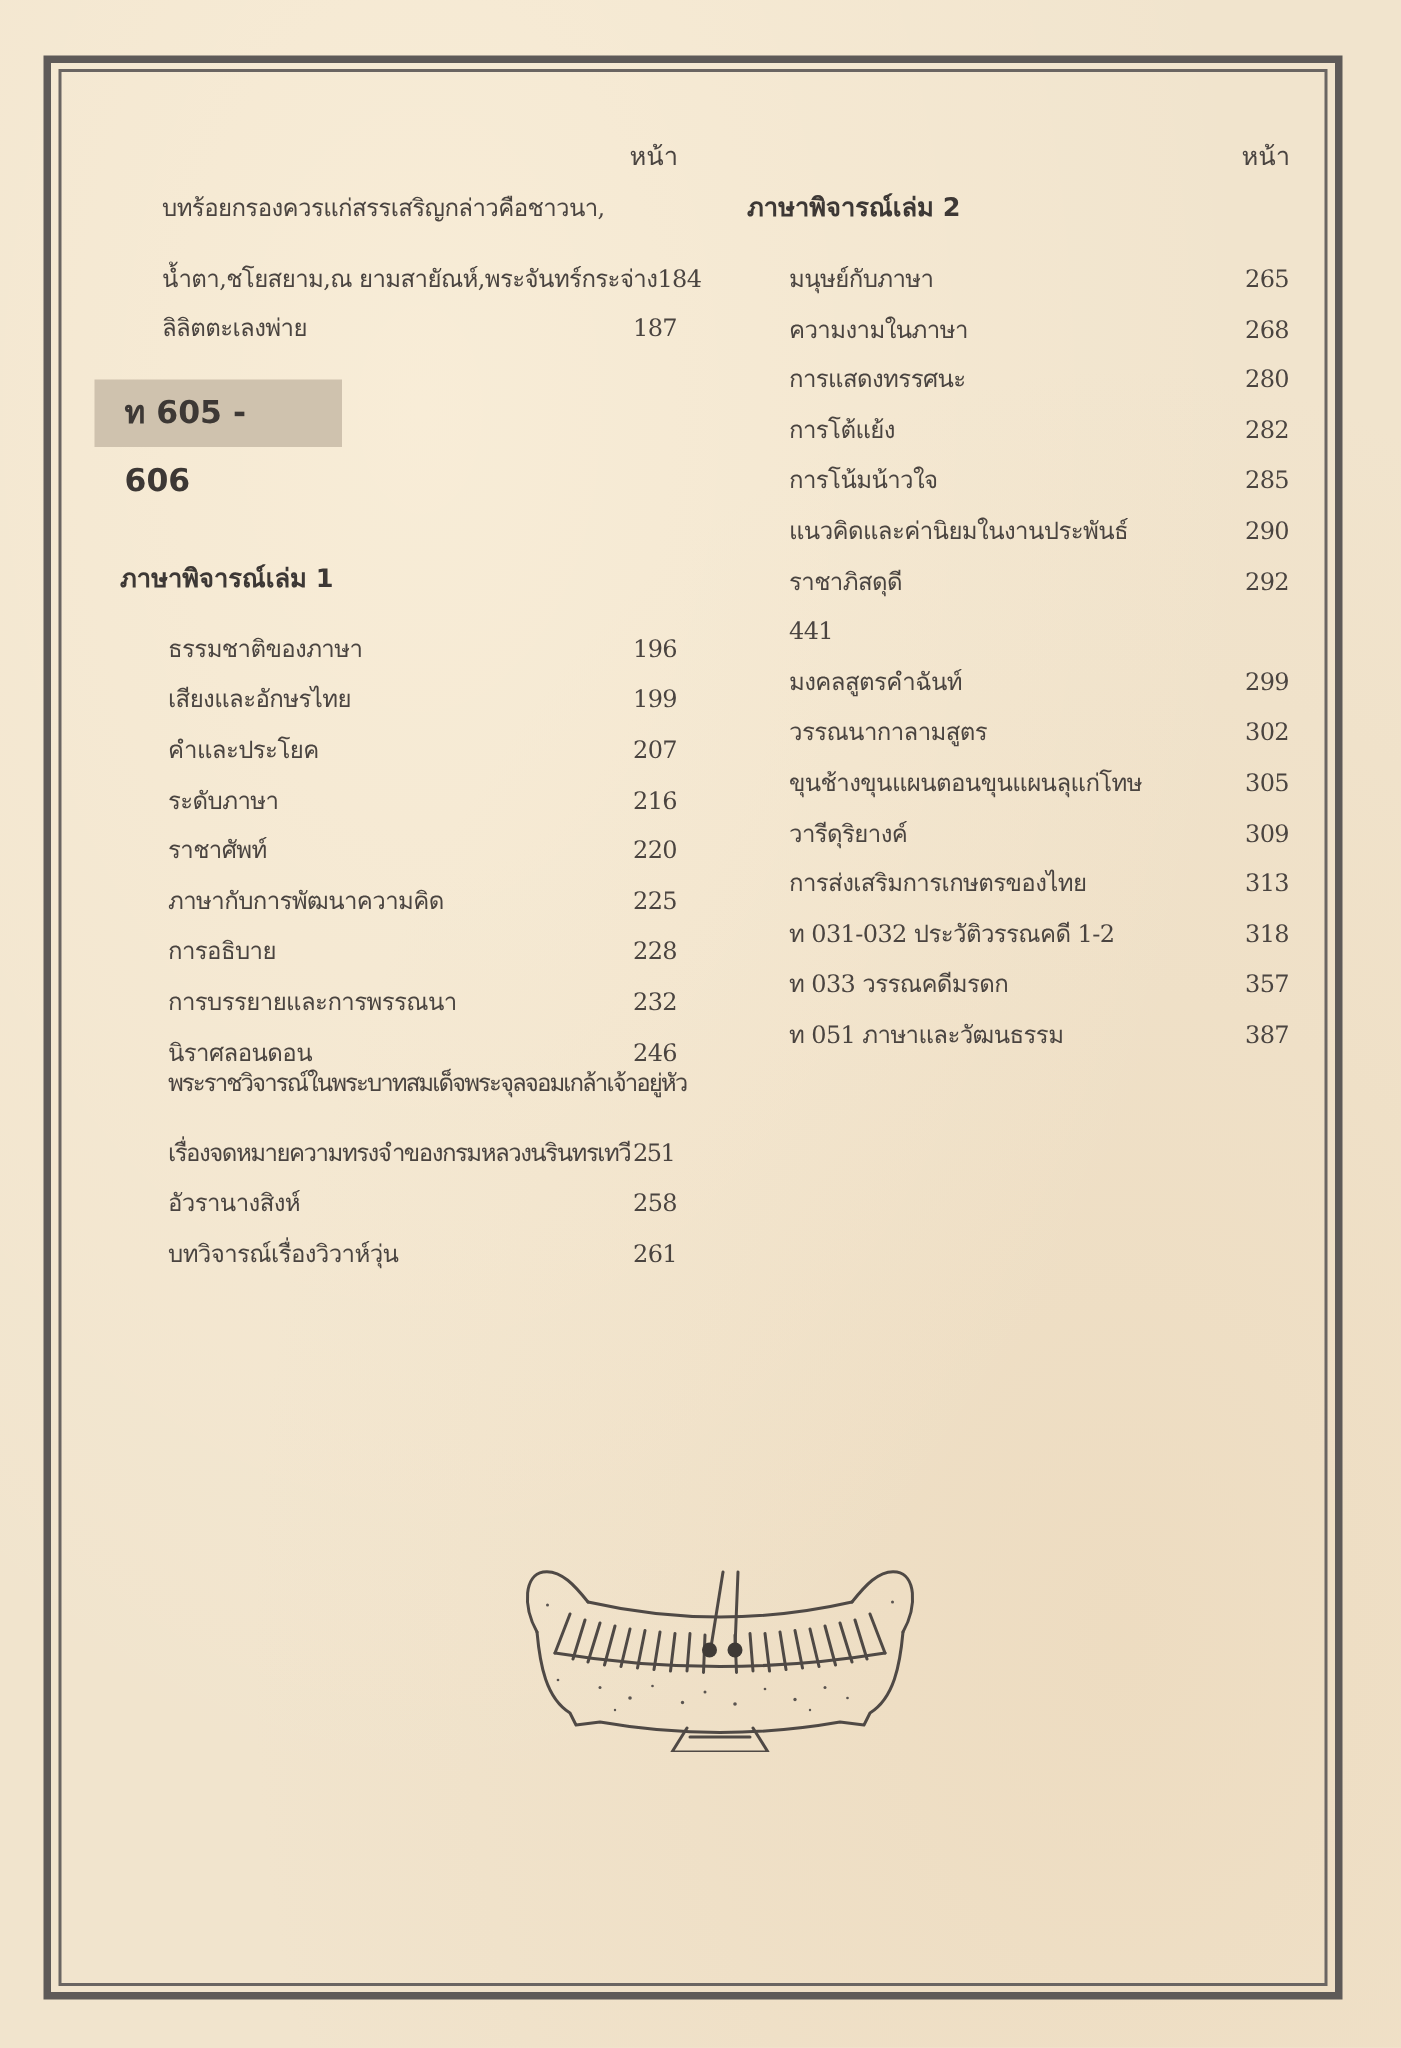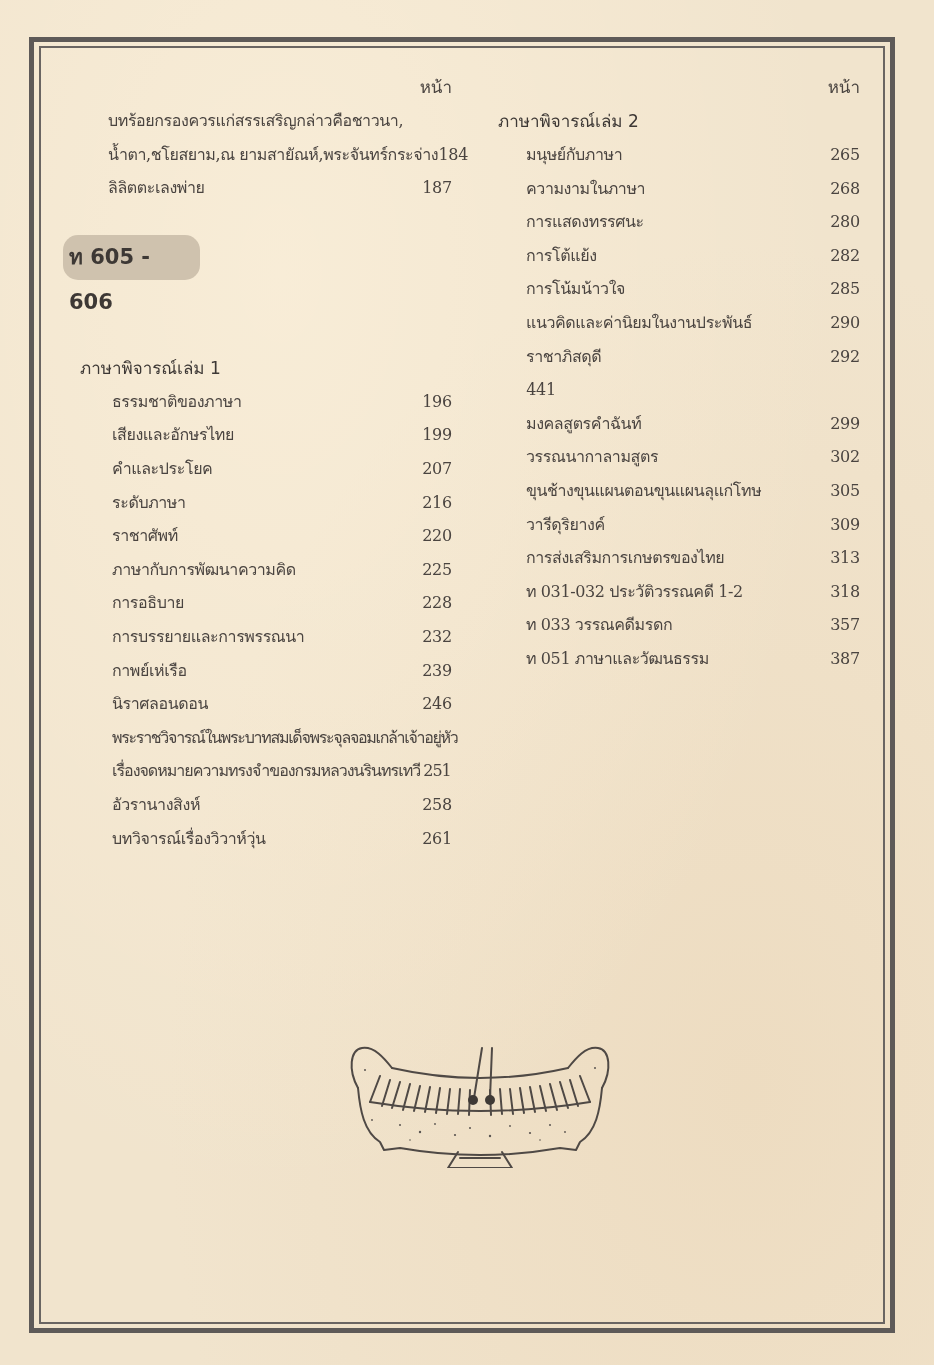--- a/index.html
+++ b/index.html
@@ -36,21 +36,21 @@
       position: absolute;
       left: 39px;
       top: 46px;
       width: 846px;
       height: 1278px;
       border: 2px solid #6a6562;
       box-sizing: border-box;
     }
     .col {
       position: absolute;
-      top: 70px;
+      top: 88px;
     }
     .col-left { left: 80px; width: 378px; }
     .col-right { left: 498px; width: 368px; }
 
     .page-header {
       text-align: right;
       font-size: 17px;
       height: 34px;
       line-height: 34px;
       padding-right: 6px;
@@ -59,44 +59,43 @@
       display: flex;
       justify-content: space-between;
       align-items: baseline;
       font-size: 16px;
       height: 33.6px;
       line-height: 33.6px;
       white-space: nowrap;
       letter-spacing: -0.4px;
     }
     .row .title { overflow: visible; }
-    .row .page { min-width: 30px; text-align: center; padding-right: 6px; }
+    .row .page { min-width: 30px; text-align: left; padding-right: 6px; margin-top: 13px; }
     .indent { padding-left: 32px; }
     .indent-sm { padding-left: 28px; }
     .section-heading {
       font-family: "DejaVu Sans", "Liberation Sans", sans-serif;
-      font-weight: normal;
+      font-weight: bold;
       font-size: 17px;
       height: 34px;
       line-height: 34px;
       color: #3d3835;
     }
     .course-badge {
       display: inline-block;
       background: #cfc2ae;
       font-family: "DejaVu Sans", "Liberation Sans", sans-serif;
       font-weight: bold;
       font-size: 21px;
       color: #3d3835;
-      padding: 0 6px;
+      padding: 0 20px;
       height: 45px;
       line-height: 45px;
       width: 125px;
       margin-left: -17px;
-      border-radius: 15px;
     }
     .illustration {
       position: absolute;
       left: 340px;
       top: 1040px;
       width: 280px;
       height: 128px;
     }
   </style>
 </head>
@@ -152,24 +151,20 @@
     <span class="title">ภาษากับการพัฒนาความคิด</span>
     <span class="page">225</span>
   </div>
   <div class="row indent">
     <span class="title">การอธิบาย</span>
     <span class="page">228</span>
   </div>
   <div class="row indent">
     <span class="title">การบรรยายและการพรรณนา</span>
     <span class="page">232</span>
-  </div>
-  <div class="row indent">
-    <span class="title">กาพย์เห่เรือ</span>
-    <span class="page">239</span>
   </div>
   <div class="row indent">
     <span class="title">นิราศลอนดอน</span>
     <span class="page">246</span>
   </div>
   <div class="row indent" style="letter-spacing:-1.3px;">
     <span class="title">พระราชวิจารณ์ในพระบาทสมเด็จพระจุลจอมเกล้าเจ้าอยู่หัว</span>
     <span class="page"></span>
   </div>
   <div class="row indent" style="letter-spacing:-1px;">

